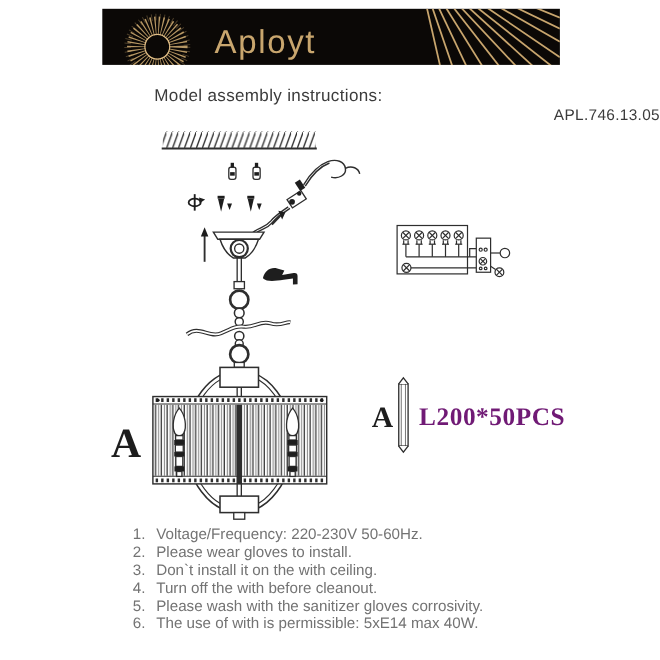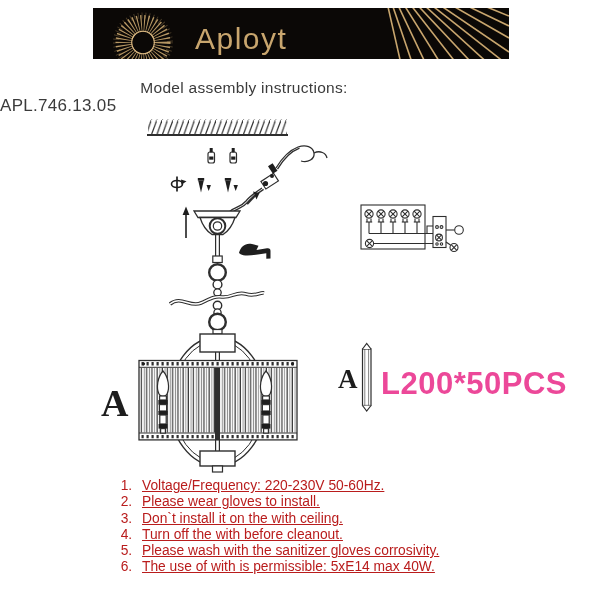--- a/index.html
+++ b/index.html
@@ -4,31 +4,31 @@
 <style>
   html,body{margin:0;padding:0;background:#ffffff;}
   .page{position:relative;width:600px;height:600px;background:#ffffff;overflow:hidden;
         font-family:"Liberation Sans",sans-serif;color:#3b3b3b;}
   .banner{position:absolute;left:93px;top:8px;width:416px;height:51px;background:#0b0806;overflow:hidden;}
   .banner-art{position:absolute;left:0;top:0;}
   .brand{position:absolute;left:102px;top:14px;font-size:30px;letter-spacing:1.5px;
          color:#c9a66e;font-weight:400;}
   .title1{position:absolute;left:0;top:79px;width:488px;text-align:center;
           font-size:15.5px;letter-spacing:.3px;color:#3b3b3b;}
-  .title2{position:absolute;left:0;top:96px;width:600px;text-align:left;
-          font-size:17px;letter-spacing:.3px;color:#3b3b3b;}
+  .title2{position:absolute;left:0;top:96px;width:600px;text-align:right;
+          font-size:14px;letter-spacing:.3px;color:#3b3b3b;}
   .diagram{position:absolute;left:0;top:0;}
   .lblA1{position:absolute;left:101px;top:381px;font-family:"Liberation Serif",serif;
          font-size:38px;font-weight:700;color:#1d1d1d;}
   .lblA2{position:absolute;left:338px;top:364px;font-family:"Liberation Serif",serif;
          font-size:27px;font-weight:600;color:#1d1d1d;}
-  .lblSpec{position:absolute;left:381px;top:366px;font-family:Liberation Sans, sans-serif;
-         font-size:31px;font-weight:600;color:#ec4899;letter-spacing:.5px;}
+  .lblSpec{position:absolute;left:381px;top:366px;font-family:Liberation Serif, serif;
+         font-size:23px;font-weight:600;color:#701a75;letter-spacing:.5px;}
   ol.instructions{position:absolute;left:118px;top:478px;margin:0;padding-left:18px;width:440px;}
-  ol.instructions li{font-size:13.8px;line-height:16.3px;color:#b91c1c;padding-left:6px;text-decoration:underline;}
+  ol.instructions li{font-size:13.8px;line-height:16.3px;color:#737373;padding-left:6px;}
 </style>
 </head>
 <body>
 
 <div class="page">
 
   <div class="banner">
     <svg class="banner-art" width="416" height="69" viewBox="0 0 416 69">
       <g>
         <circle cx="50" cy="34.5" r="27" fill="none" stroke="#c9a66e" stroke-width="6" stroke-dasharray="0.8 3" opacity="0.35"></circle>

